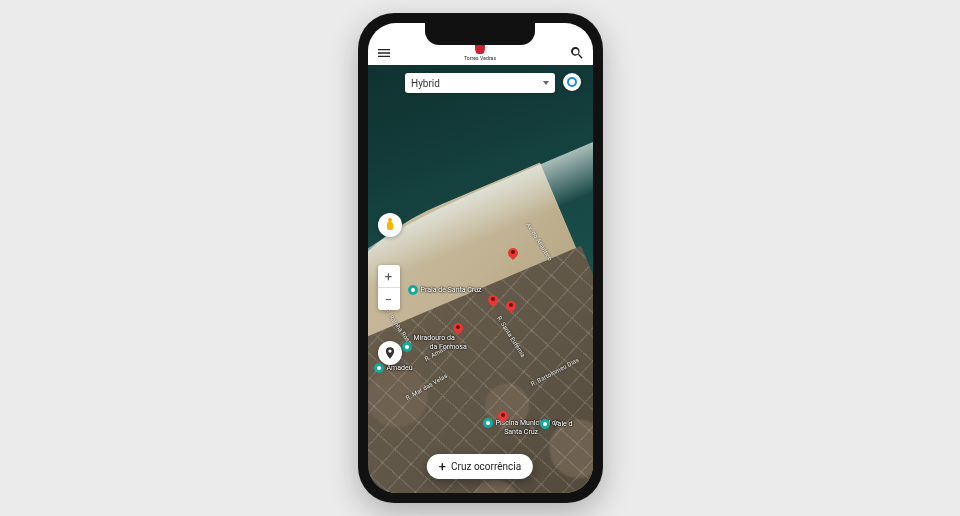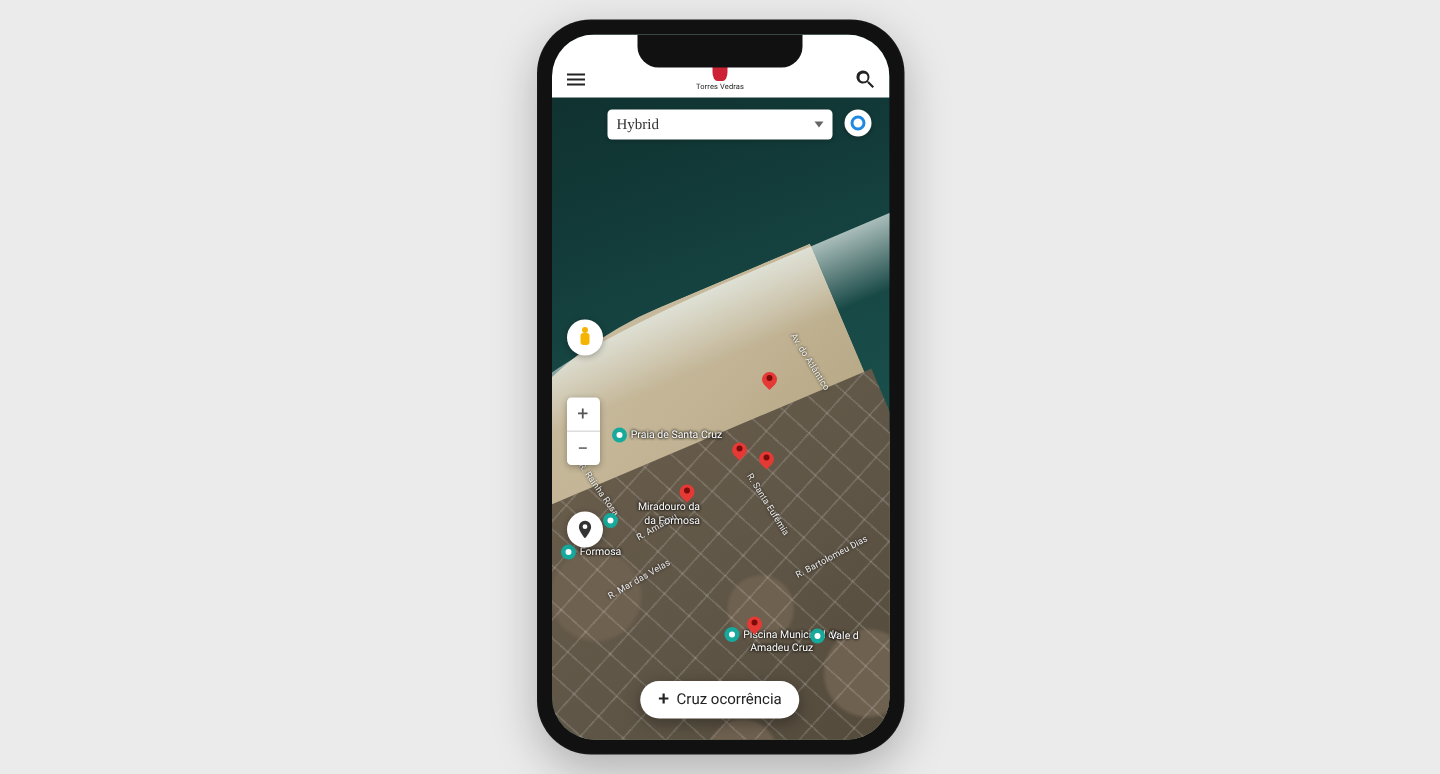--- a/index.html
+++ b/index.html
@@ -77,21 +77,21 @@
       radial-gradient(circle at 85% 80%, #455b34 0 12%, transparent 13%),
       linear-gradient(160deg,#6a5d4b 0%,#5f5647 35%,#564d3e 60%,#4a4336 100%);
   }
 
   
   .dropdown{
     position:absolute;top:50px;left:50%;transform:translateX(-50%);
     width:150px;height:20px;background:#fff;border-radius:3px;
     display:flex;align-items:center;justify-content:space-between;
     padding:0 6px;box-sizing:border-box;z-index:30;
-    font-size:10px;color:#333;box-shadow:0 1px 3px rgba(0,0,0,.2);font-family:Liberation Serif, serif;
+    font-size:10px;color:#333;box-shadow:0 1px 3px rgba(0,0,0,.2);
   }
   .dropdown .arrow{width:0;height:0;border-left:3px solid transparent;border-right:3px solid transparent;border-top:4px solid #666;}
   .locate-mini{
     position:absolute;top:50px;right:12px;width:18px;height:18px;border-radius:50%;
     background:#fff;z-index:30;display:flex;align-items:center;justify-content:center;
     box-shadow:0 1px 3px rgba(0,0,0,.25);
   }
   .locate-mini .dot{width:6px;height:6px;border:2px solid #1e88e5;border-radius:50%;position:relative;}
   .locate-mini .dot::after{content:"";position:absolute;inset:-4px;border:1px solid transparent;}
 
@@ -196,37 +196,37 @@
     <div class="ctrl-circle myloc">
       <svg viewBox="0 0 24 24">
           <path fill="#333" d="M12 2a7 7 0 00-7 7c0 5 7 13 7 13s7-8 7-13a7 7 0 00-7-7zm0 9.5A2.5 2.5 0 1112 6a2.5 2.5 0 010 5.5z"></path>
         </svg>
     </div>
 
     <div class="poi" style="left:40px;top:262px;">
       <span class="pin teal"></span>
       <span>Praia de Santa Cruz</span>
     </div>
-    <div class="poi" style="left:34px;top:311px;flex-direction:column;align-items:flex-end;gap:0">
+    <div class="poi" style="left:34px;top:311px;flex-direction:column;align-items:center;gap:0">
       <span>Miradouro da</span>
       <span style="display:flex;align-items:center;gap:18px">
         <span class="pin teal"></span>
         <span>da Formosa</span>
       </span>
     </div>
     <div class="poi" style="left:6px;top:340px;">
       <span class="pin teal"></span>
-      <span>Formosa</span>
+      <span>Amadeu</span>
     </div>
     <div class="poi" style="left:115px;top:395px;flex-direction:column;align-items:center;gap:0">
       <span style="display:flex;align-items:center;gap:3px">
         <span class="pin teal"></span>
         <span>Piscina Municipal de</span>
       </span>
-      <span>Amadeu Cruz</span>
+      <span>Santa Cruz</span>
     </div>
     <div class="poi" style="right:20px;top:396px;">
       <span class="pin teal"></span>
       <span>Vale d</span>
     </div>
 
     <div class="marker" style="left:140px;top:225px"></div>
     <div class="marker" style="left:120px;top:272px"></div>
     <div class="marker" style="left:138px;top:278px"></div>
     <div class="marker" style="left:85px;top:300px"></div>

